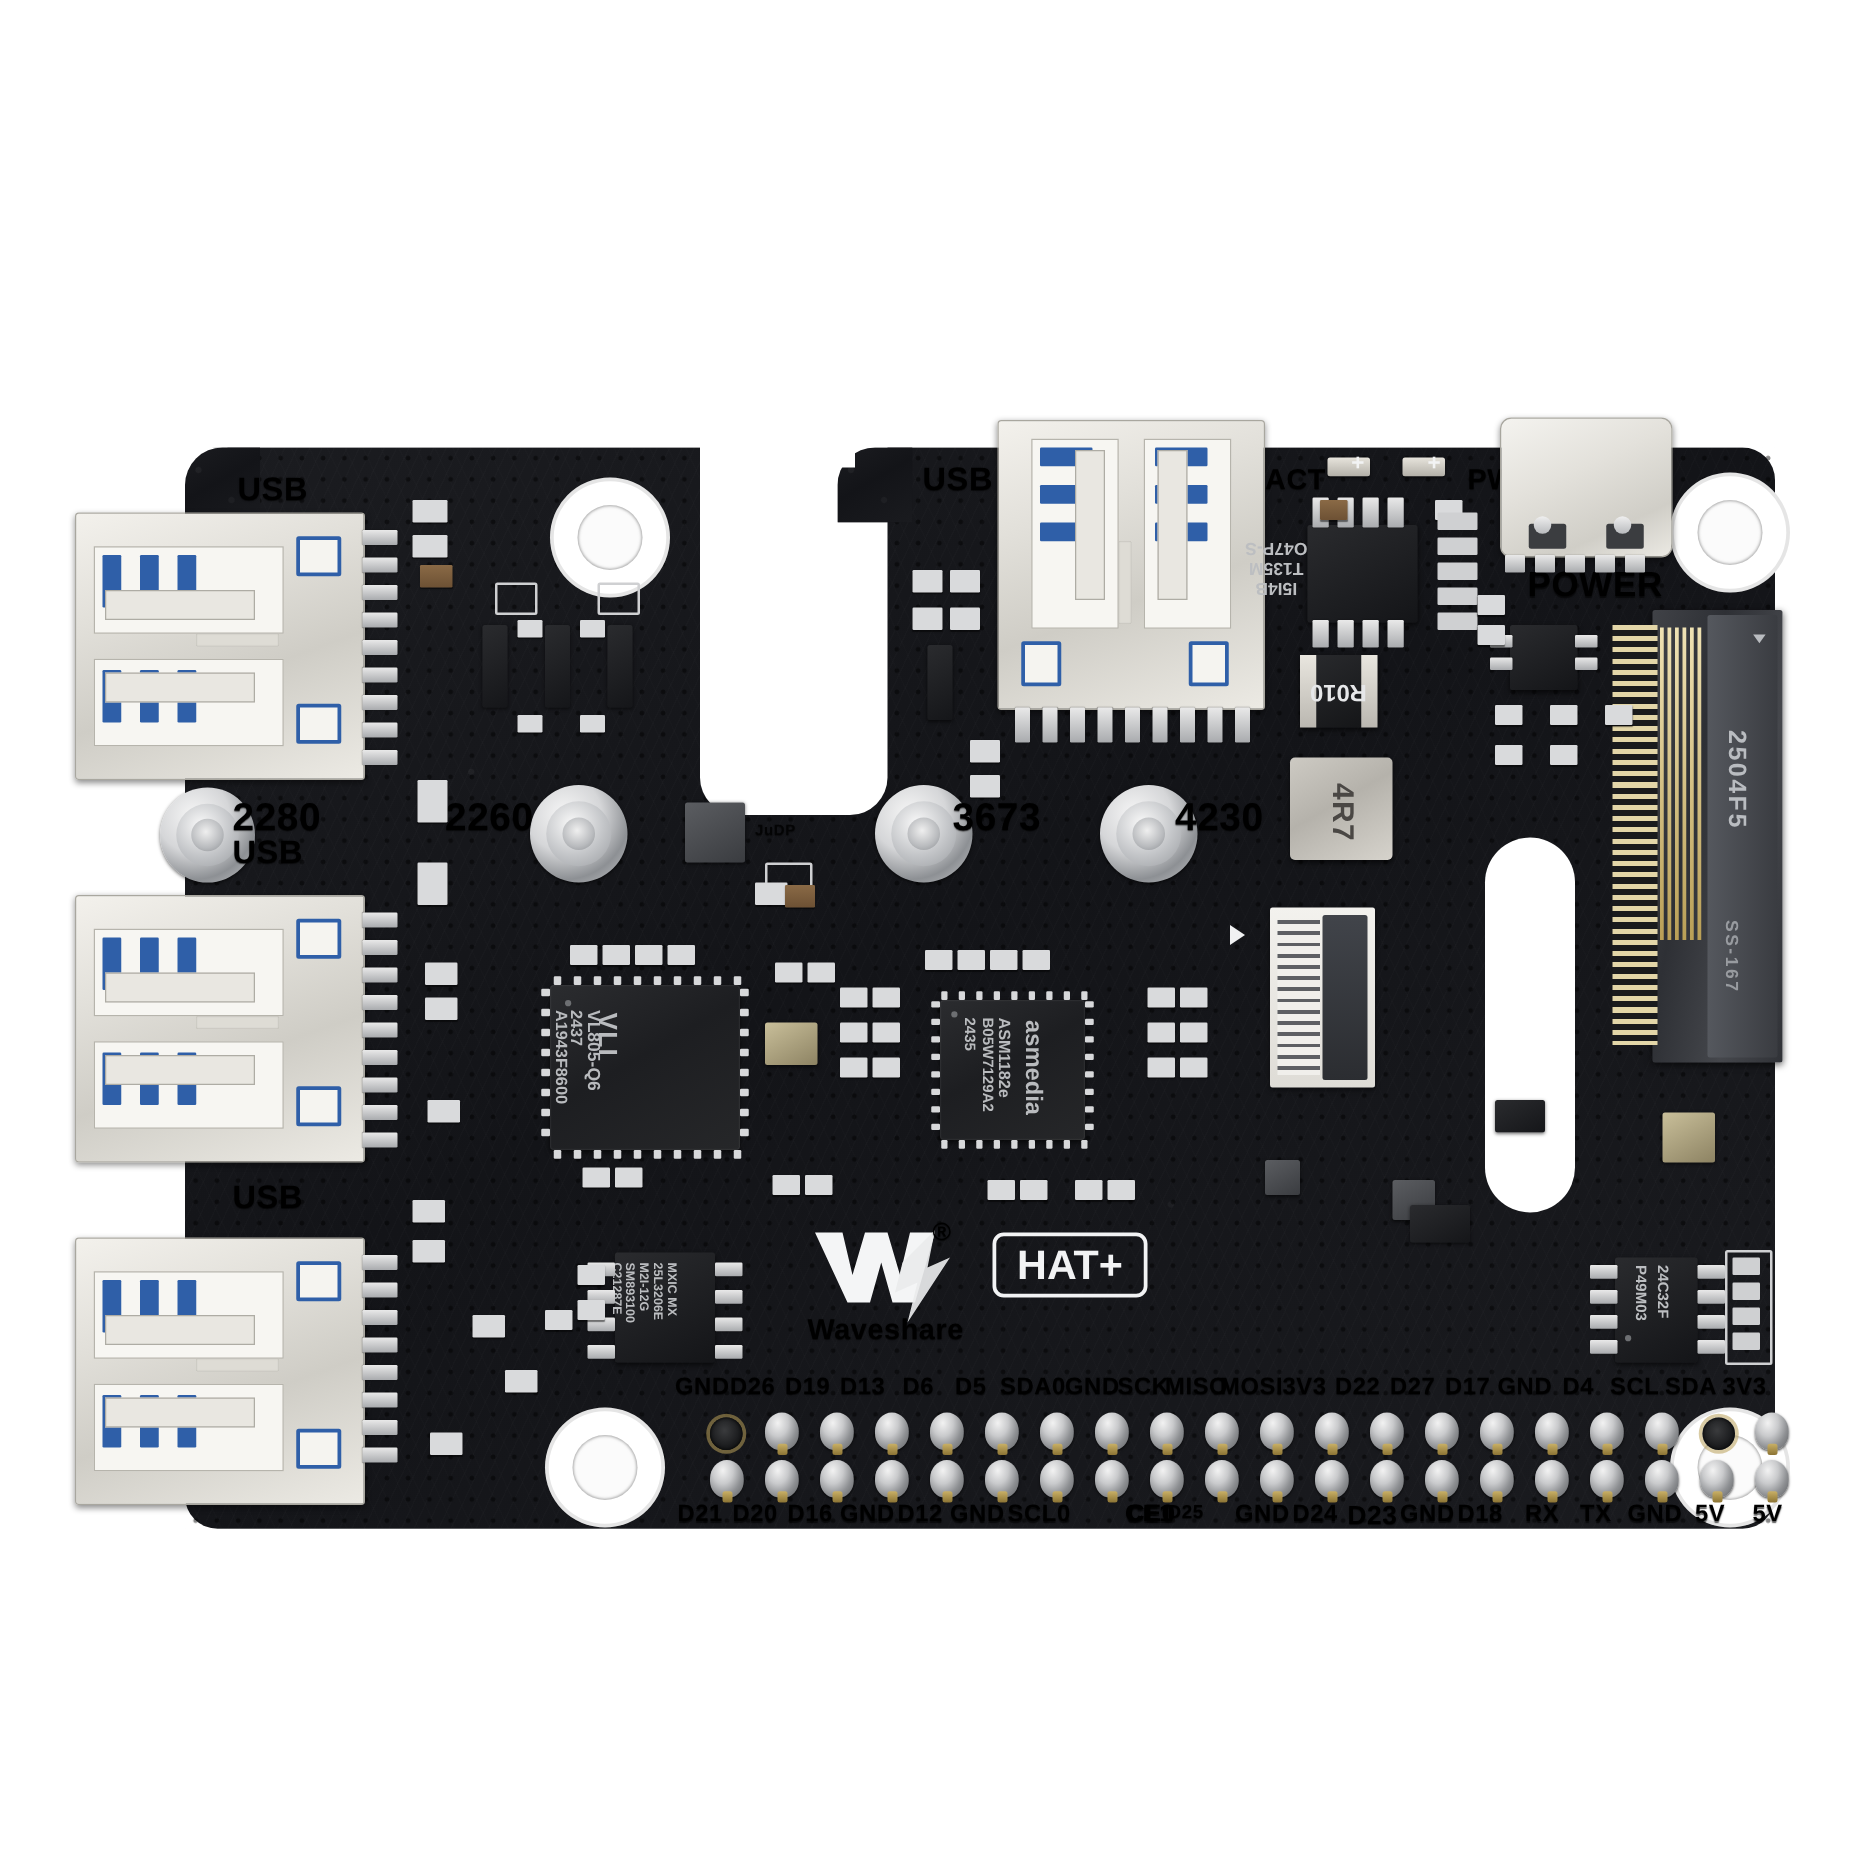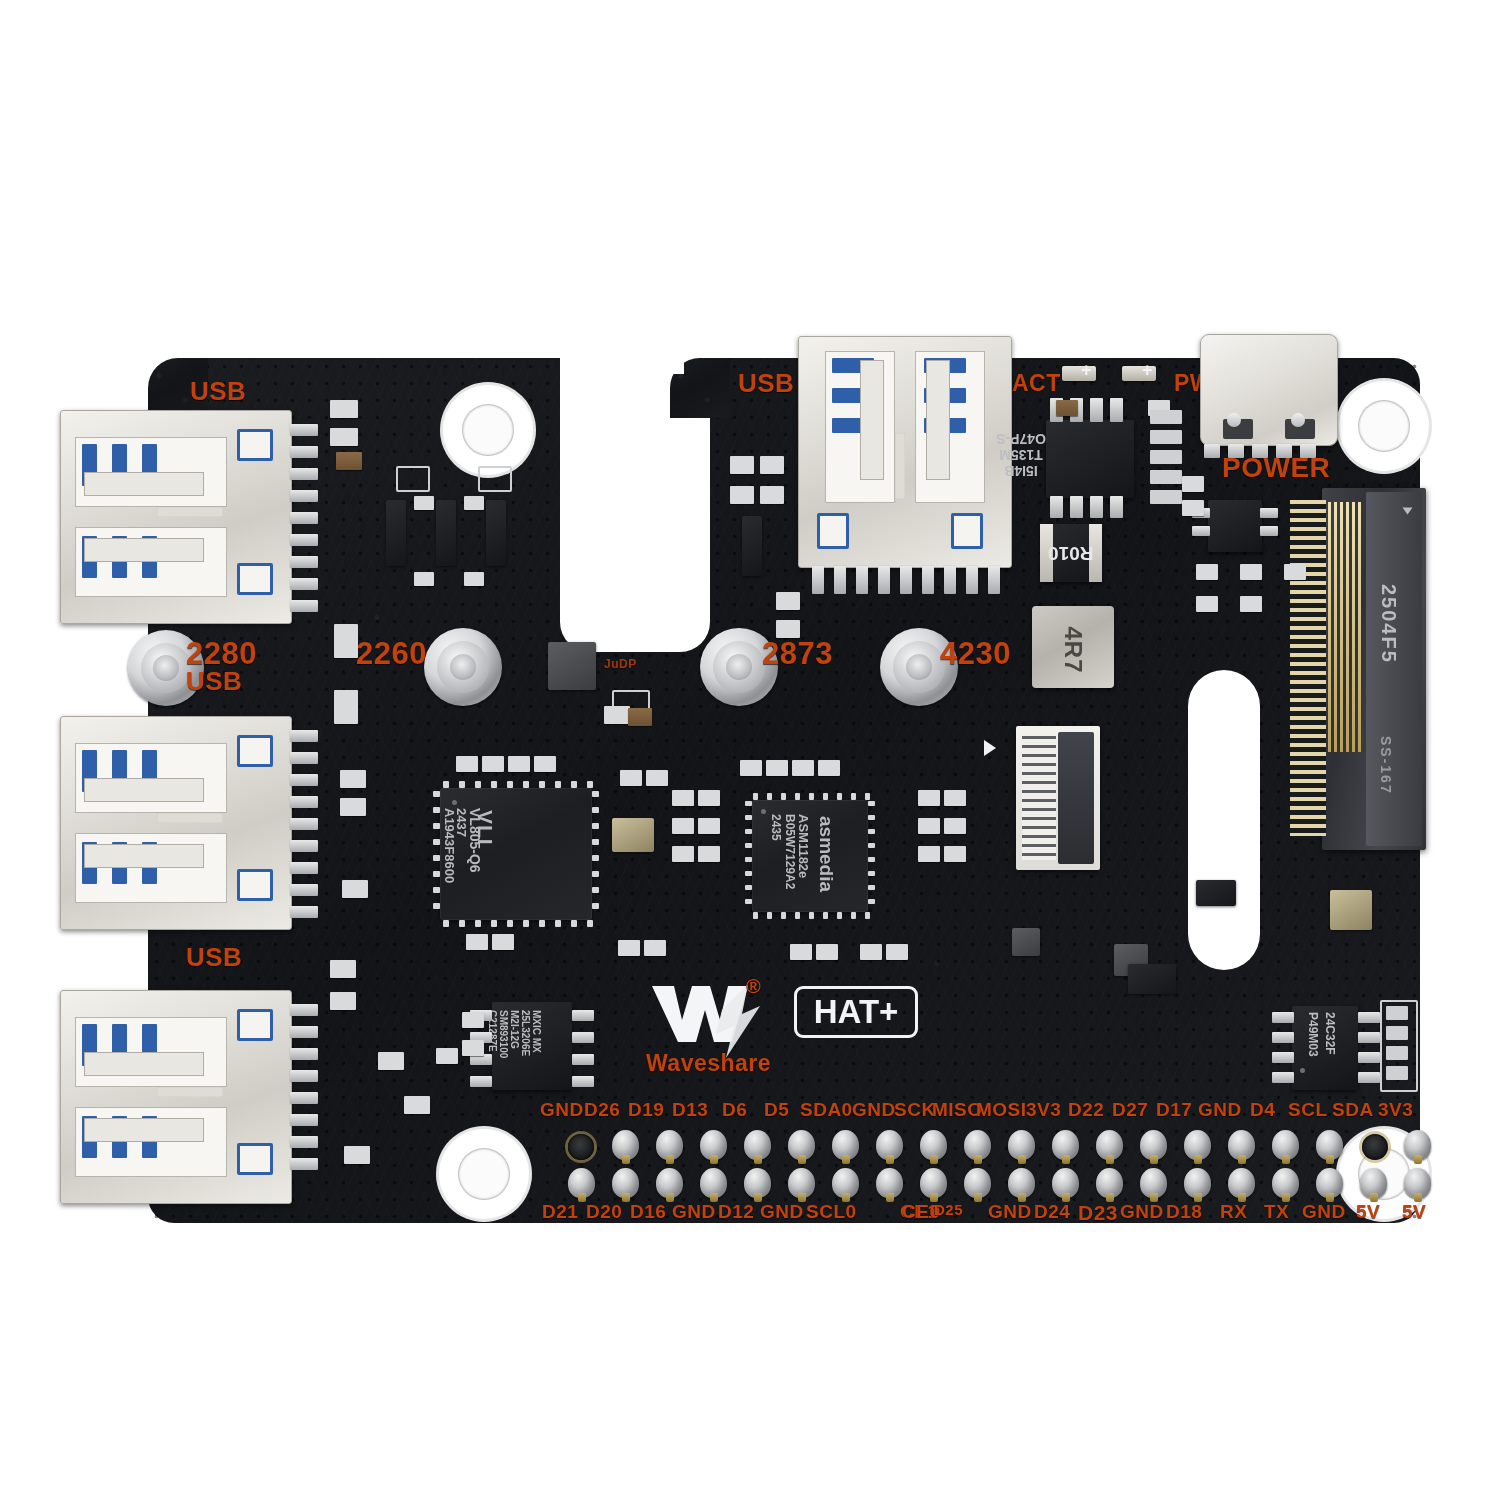--- a/index.html
+++ b/index.html
@@ -36,21 +36,21 @@
       repeating-linear-gradient(65deg, rgba(255,255,255,.02) 0 1px, transparent 1px 13px);
   }
   .vias{
     position:absolute;inset:0;pointer-events:none;
     background-image:radial-gradient(circle, rgba(0,0,0,.85) 0 1.6px, transparent 2.2px);
     background-size:17px 17px;opacity:.55;
   }
 
   
   .silk{
-    position:absolute;color:#c2410c;font-weight:bold;
+    position:absolute;color:#000000;font-weight:bold;
     font-family:"Liberation Sans",sans-serif;
     letter-spacing:.5px;line-height:1;white-space:nowrap;
     text-shadow:0 1px 1px rgba(0,0,0,.65);
   }
 
   
   .hole{
     position:absolute;border-radius:50%;
     background:#ffffff;
     box-shadow:inset 0 0 0 3px rgba(0,0,0,.1);
@@ -248,21 +248,21 @@
     <div class="p2" style="left:13px;top:13px;width:52px;height:52px;"></div>
     <div class="p3" style="left:26px;top:26px;width:26px;height:26px;"></div>
   </div>
   <div class="post" style="left:880px;top:628px;width:78px;height:78px;">
     <div class="p2" style="left:13px;top:13px;width:52px;height:52px;"></div>
     <div class="p3" style="left:26px;top:26px;width:26px;height:26px;"></div>
   </div>
 
   <div class="silk" style="left:186px;top:638px;font-size:31px;">2280</div>
   <div class="silk" style="left:356px;top:638px;font-size:31px;">2260</div>
-  <div class="silk" style="left:762px;top:638px;font-size:31px;">2873</div>
+  <div class="silk" style="left:762px;top:638px;font-size:31px;">3673</div>
   <div class="silk" style="left:940px;top:638px;font-size:31px;">4230</div>
 
   <div class="silk" style="left:190px;top:378px;font-size:26px;">USB</div>
   <div class="silk" style="left:186px;top:668px;font-size:26px;">USB</div>
   <div class="silk" style="left:186px;top:944px;font-size:26px;">USB</div>
   <div class="silk" style="left:738px;top:370px;font-size:26px;">USB</div>
   <div class="silk" style="left:1222px;top:454px;font-size:28px;">POWER</div>
 
   <div class="silk" style="left:1012px;top:372px;font-size:23px;">ACT</div>
   <div class="silk" style="left:1174px;top:372px;font-size:23px;">PWR</div>

